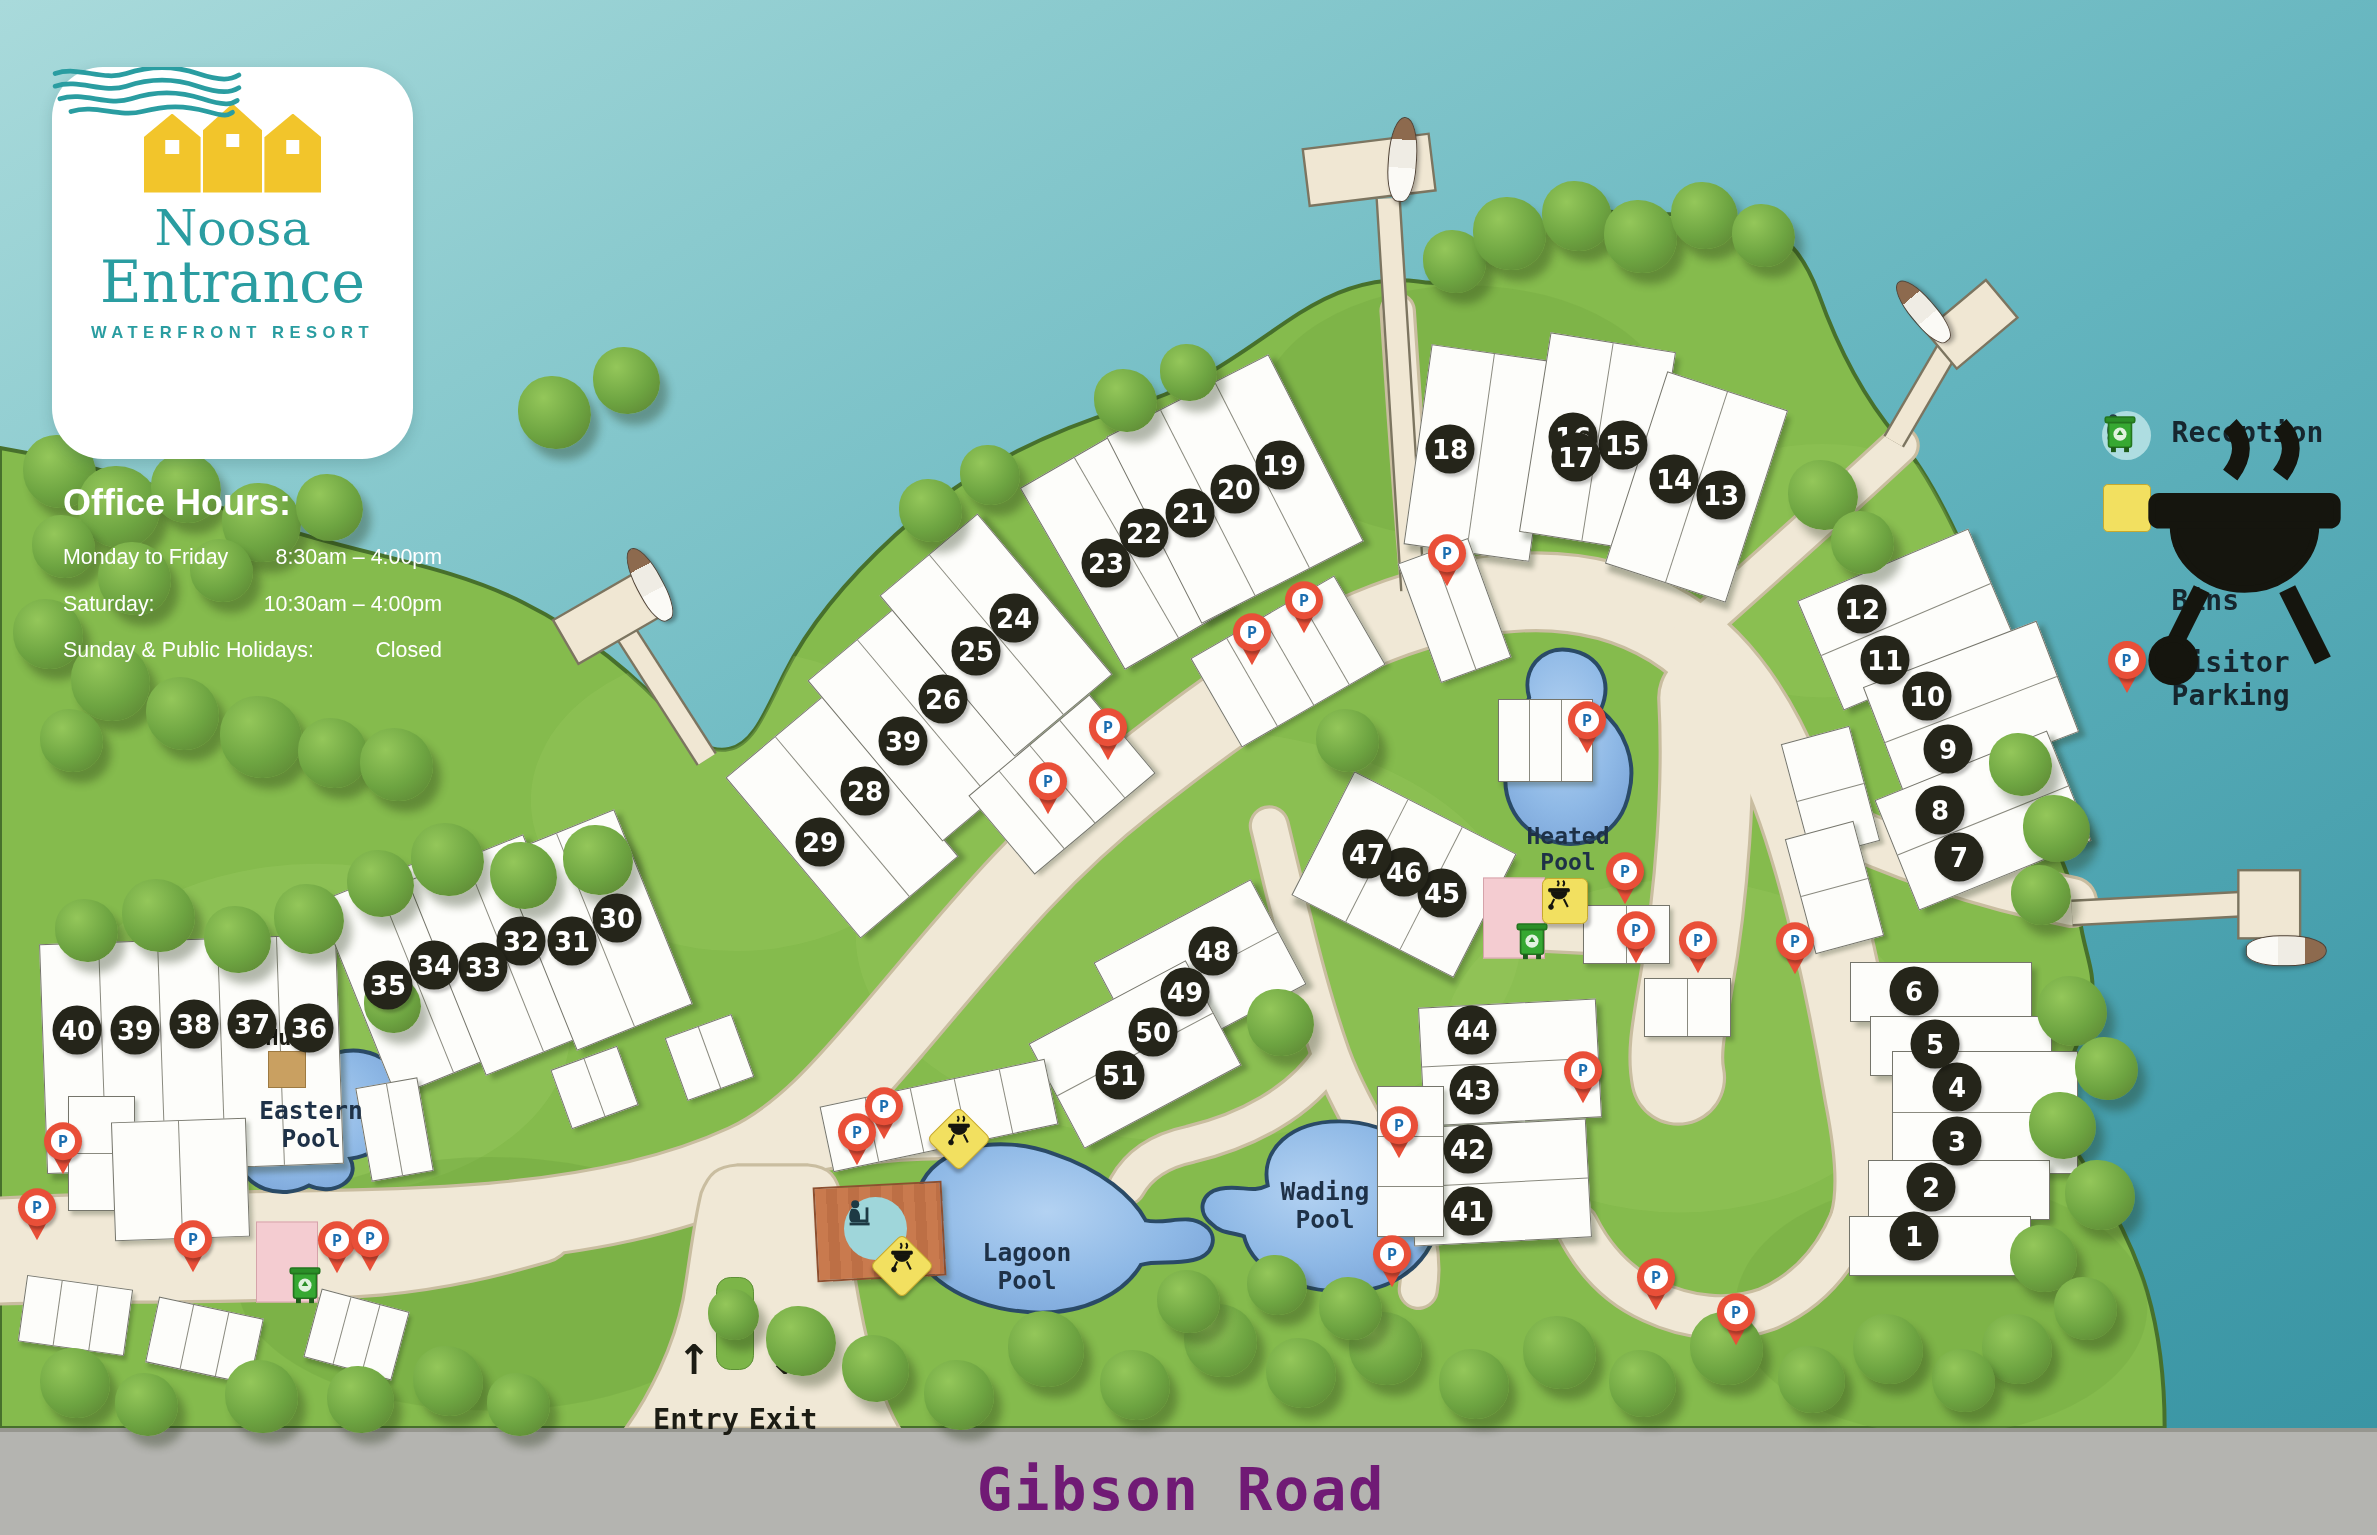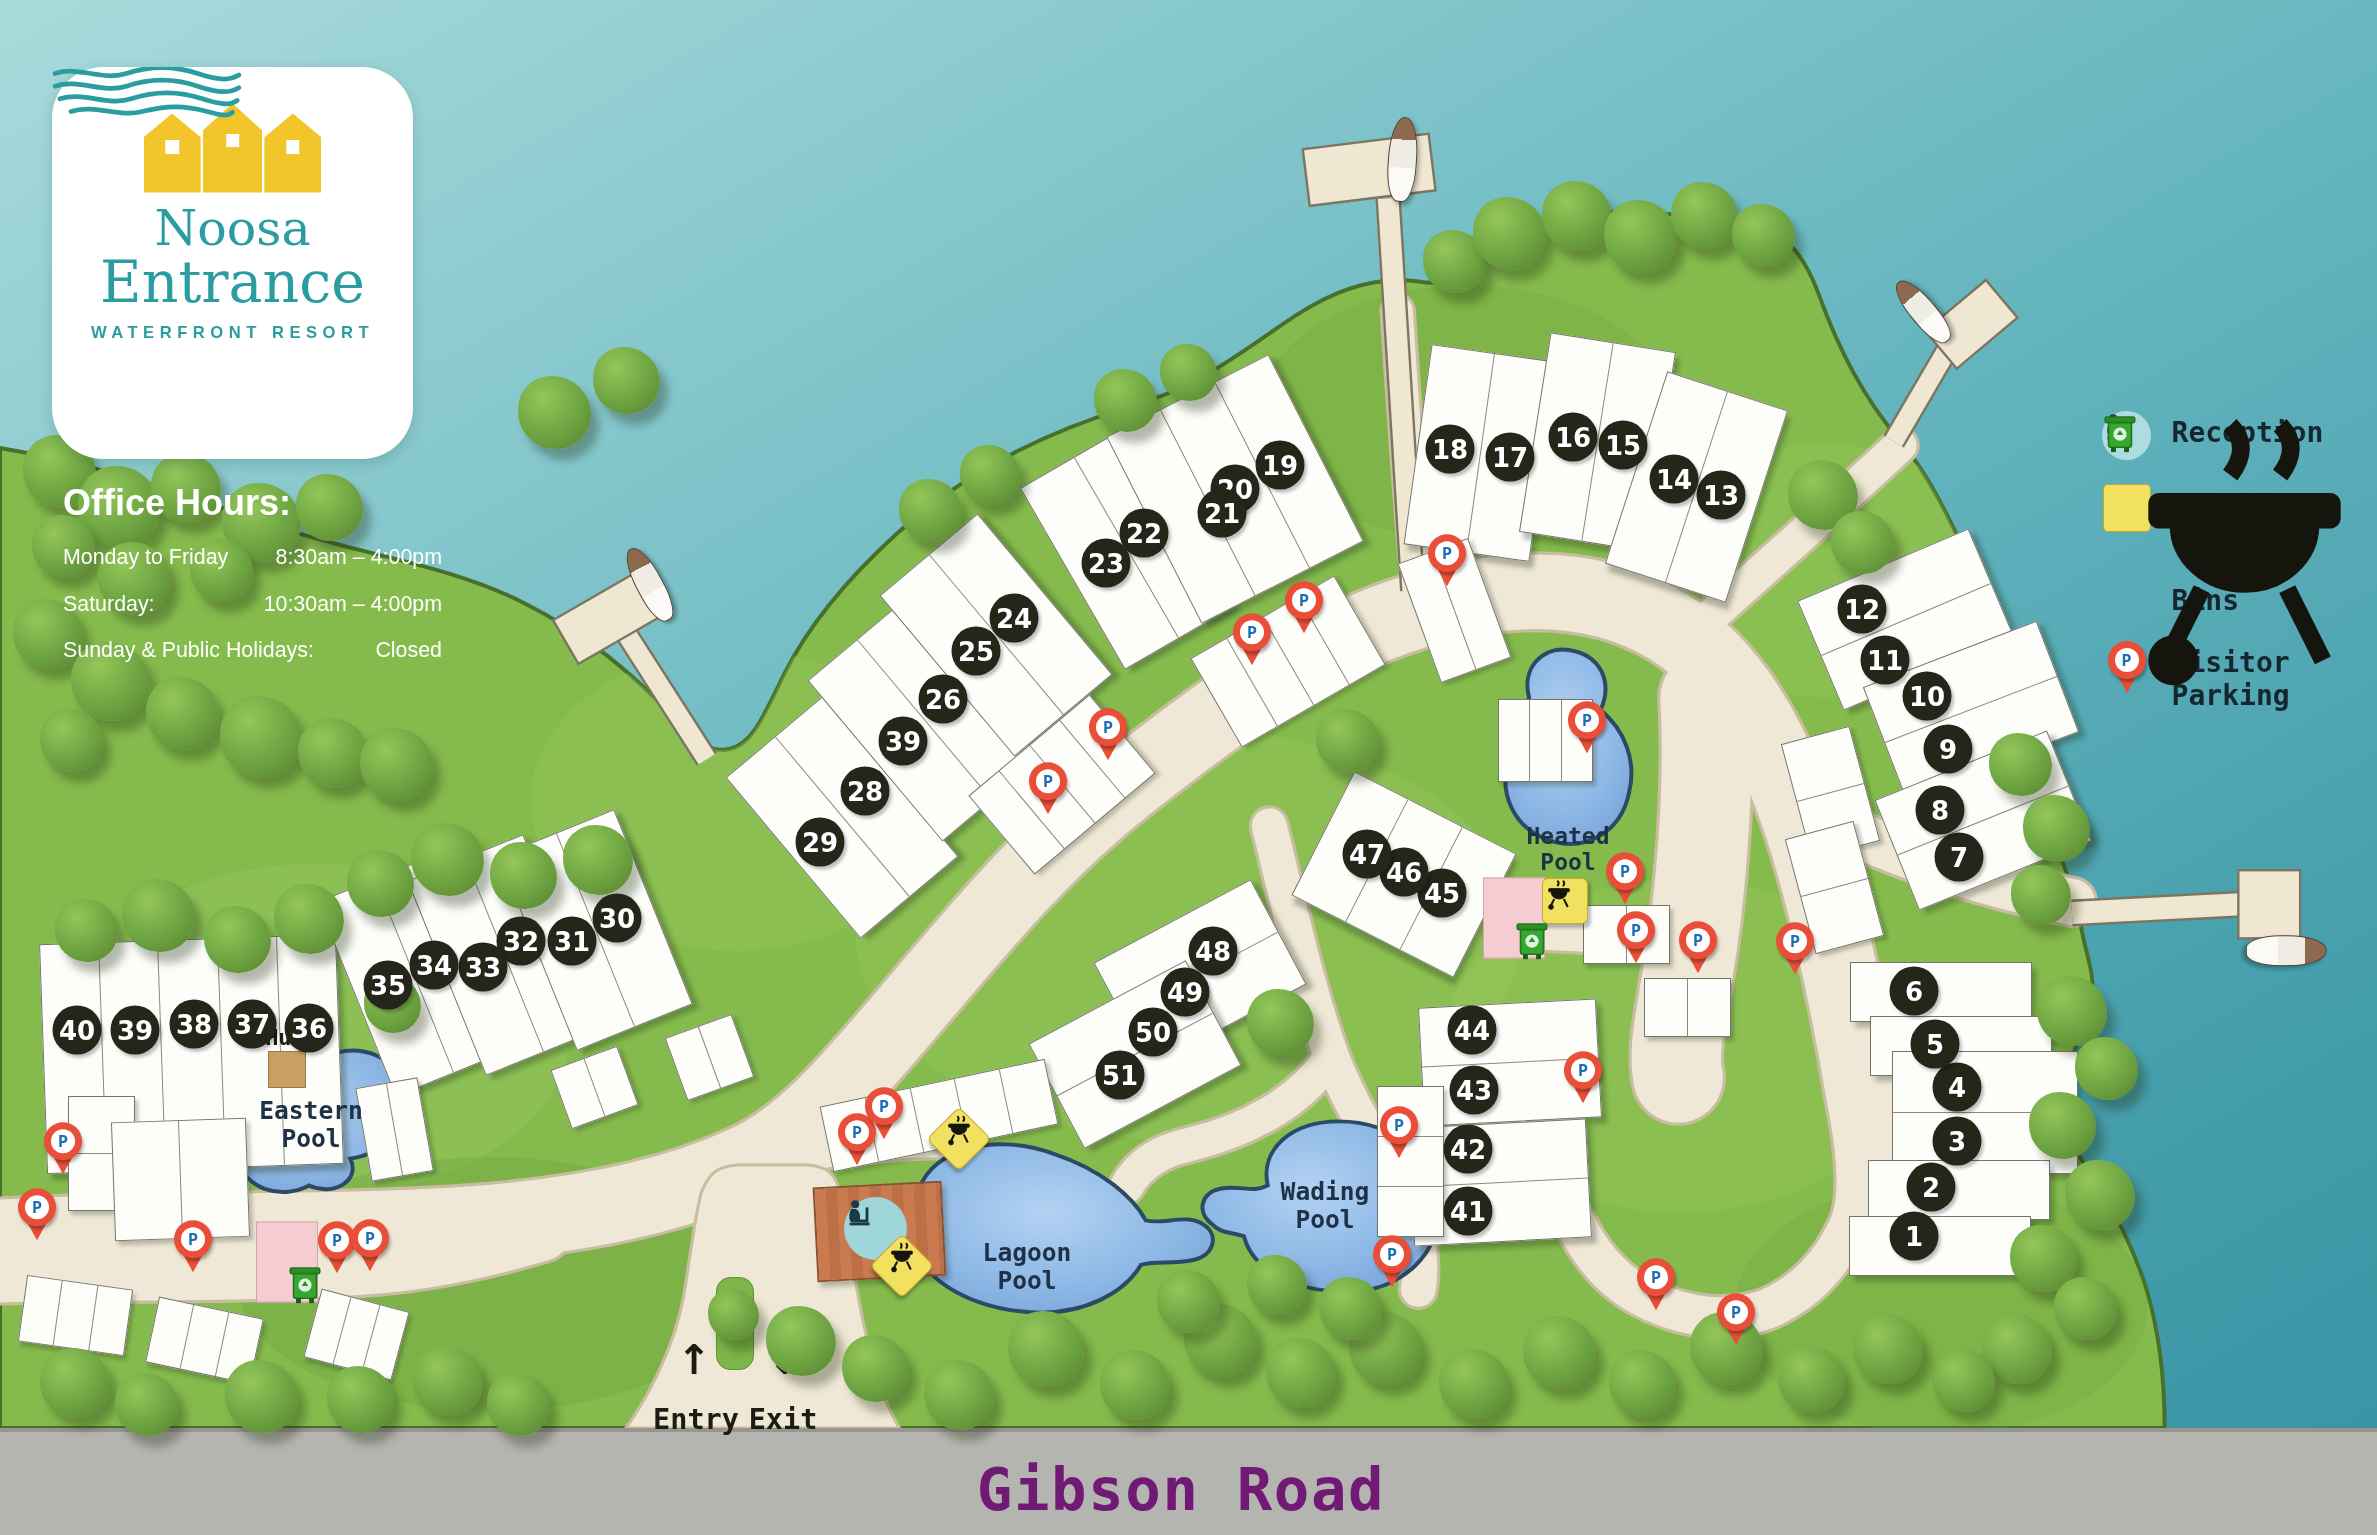--- a/index.html
+++ b/index.html
@@ -598,25 +598,25 @@
       <div class="badge" style="left: 1959px; top: 857px;">7</div>
       <div class="badge" style="left: 1940px; top: 810px;">8</div>
       <div class="badge" style="left: 1948px; top: 749px;">9</div>
       <div class="badge" style="left: 1927px; top: 696px;">10</div>
       <div class="badge" style="left: 1885px; top: 660px;">11</div>
       <div class="badge" style="left: 1862px; top: 609px;">12</div>
       <div class="badge" style="left: 1721px; top: 495px;">13</div>
       <div class="badge" style="left: 1674px; top: 479px;">14</div>
       <div class="badge" style="left: 1623px; top: 445px;">15</div>
       <div class="badge" style="left: 1573px; top: 437px;">16</div>
-      <div class="badge" style="left: 1510px; top: 457px;">17</div>
+      <div class="badge" style="left: 1576px; top: 457px;">17</div>
       <div class="badge" style="left: 1450px; top: 449px;">18</div>
       <div class="badge" style="left: 1280px; top: 465px;">19</div>
       <div class="badge" style="left: 1235px; top: 489px;">20</div>
-      <div class="badge" style="left: 1222px; top: 513px;">21</div>
+      <div class="badge" style="left: 1190px; top: 513px;">21</div>
       <div class="badge" style="left: 1144px; top: 533px;">22</div>
       <div class="badge" style="left: 1106px; top: 563px;">23</div>
       <div class="badge" style="left: 1014px; top: 618px;">24</div>
       <div class="badge" style="left: 976px; top: 651px;">25</div>
       <div class="badge" style="left: 943px; top: 699px;">26</div>
       <div class="badge" style="left: 903px; top: 741px;">39</div>
       <div class="badge" style="left: 865px; top: 791px;">28</div>
       <div class="badge" style="left: 820px; top: 842px;">29</div>
       <div class="badge" style="left: 617px; top: 918px;">30</div>
       <div class="badge" style="left: 572px; top: 941px;">31</div>

